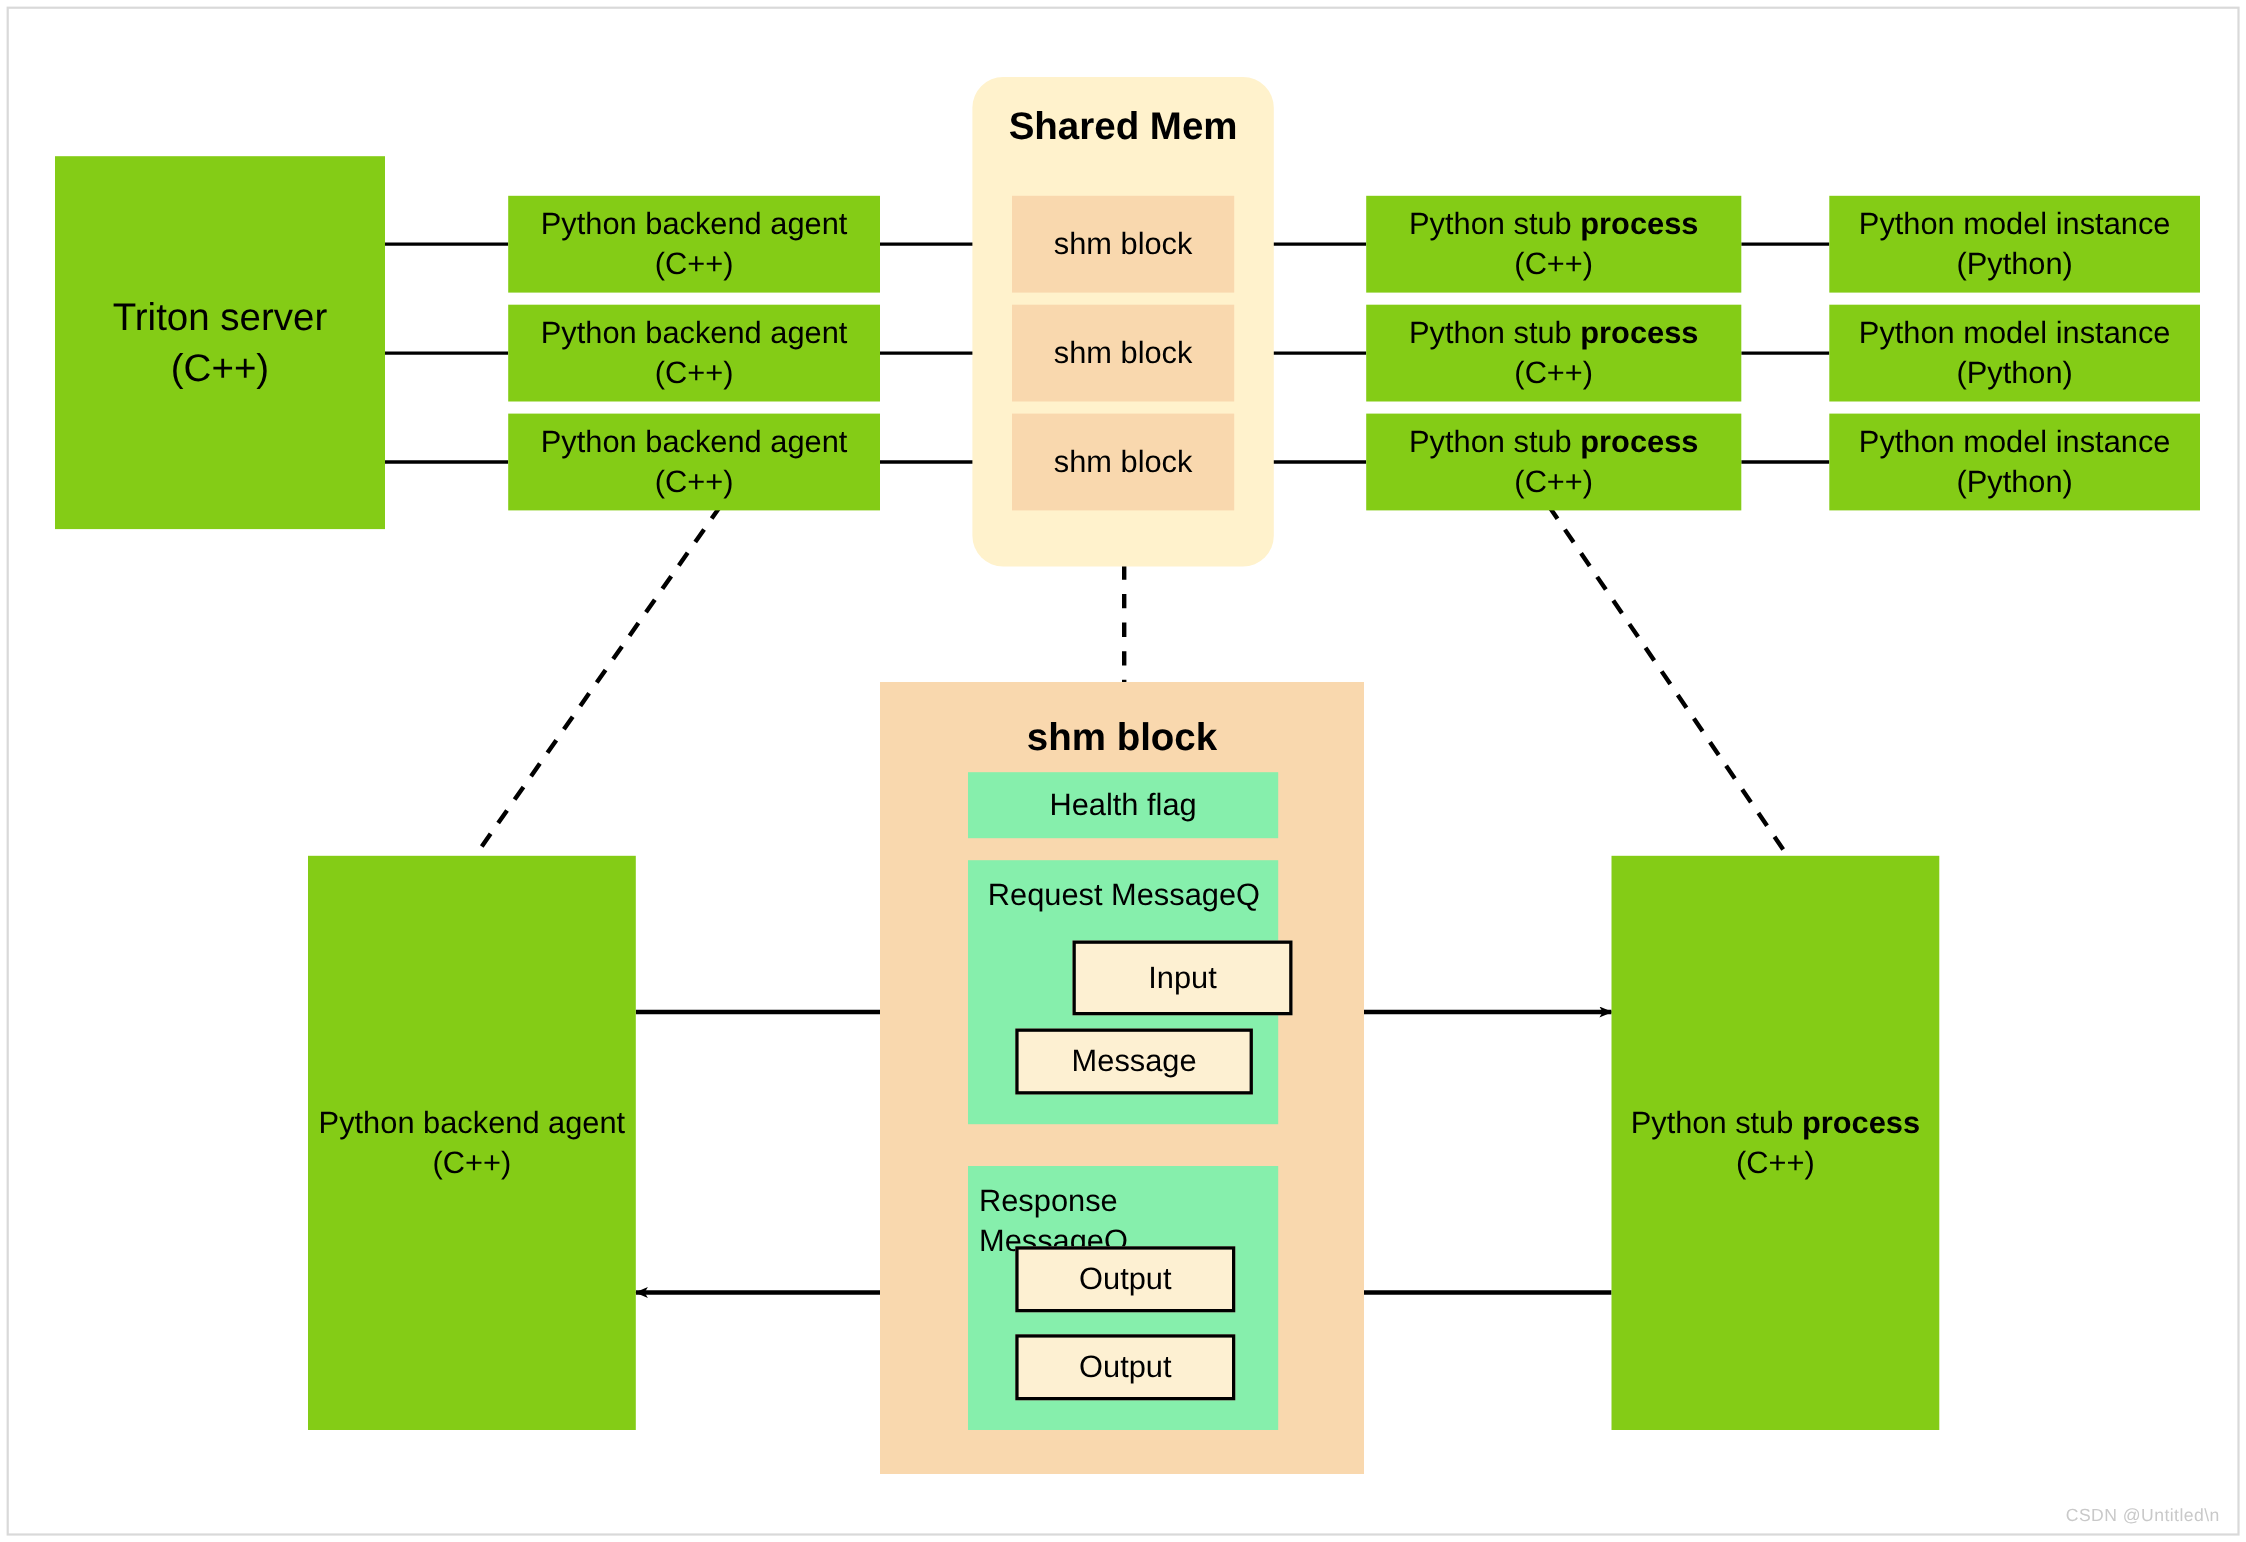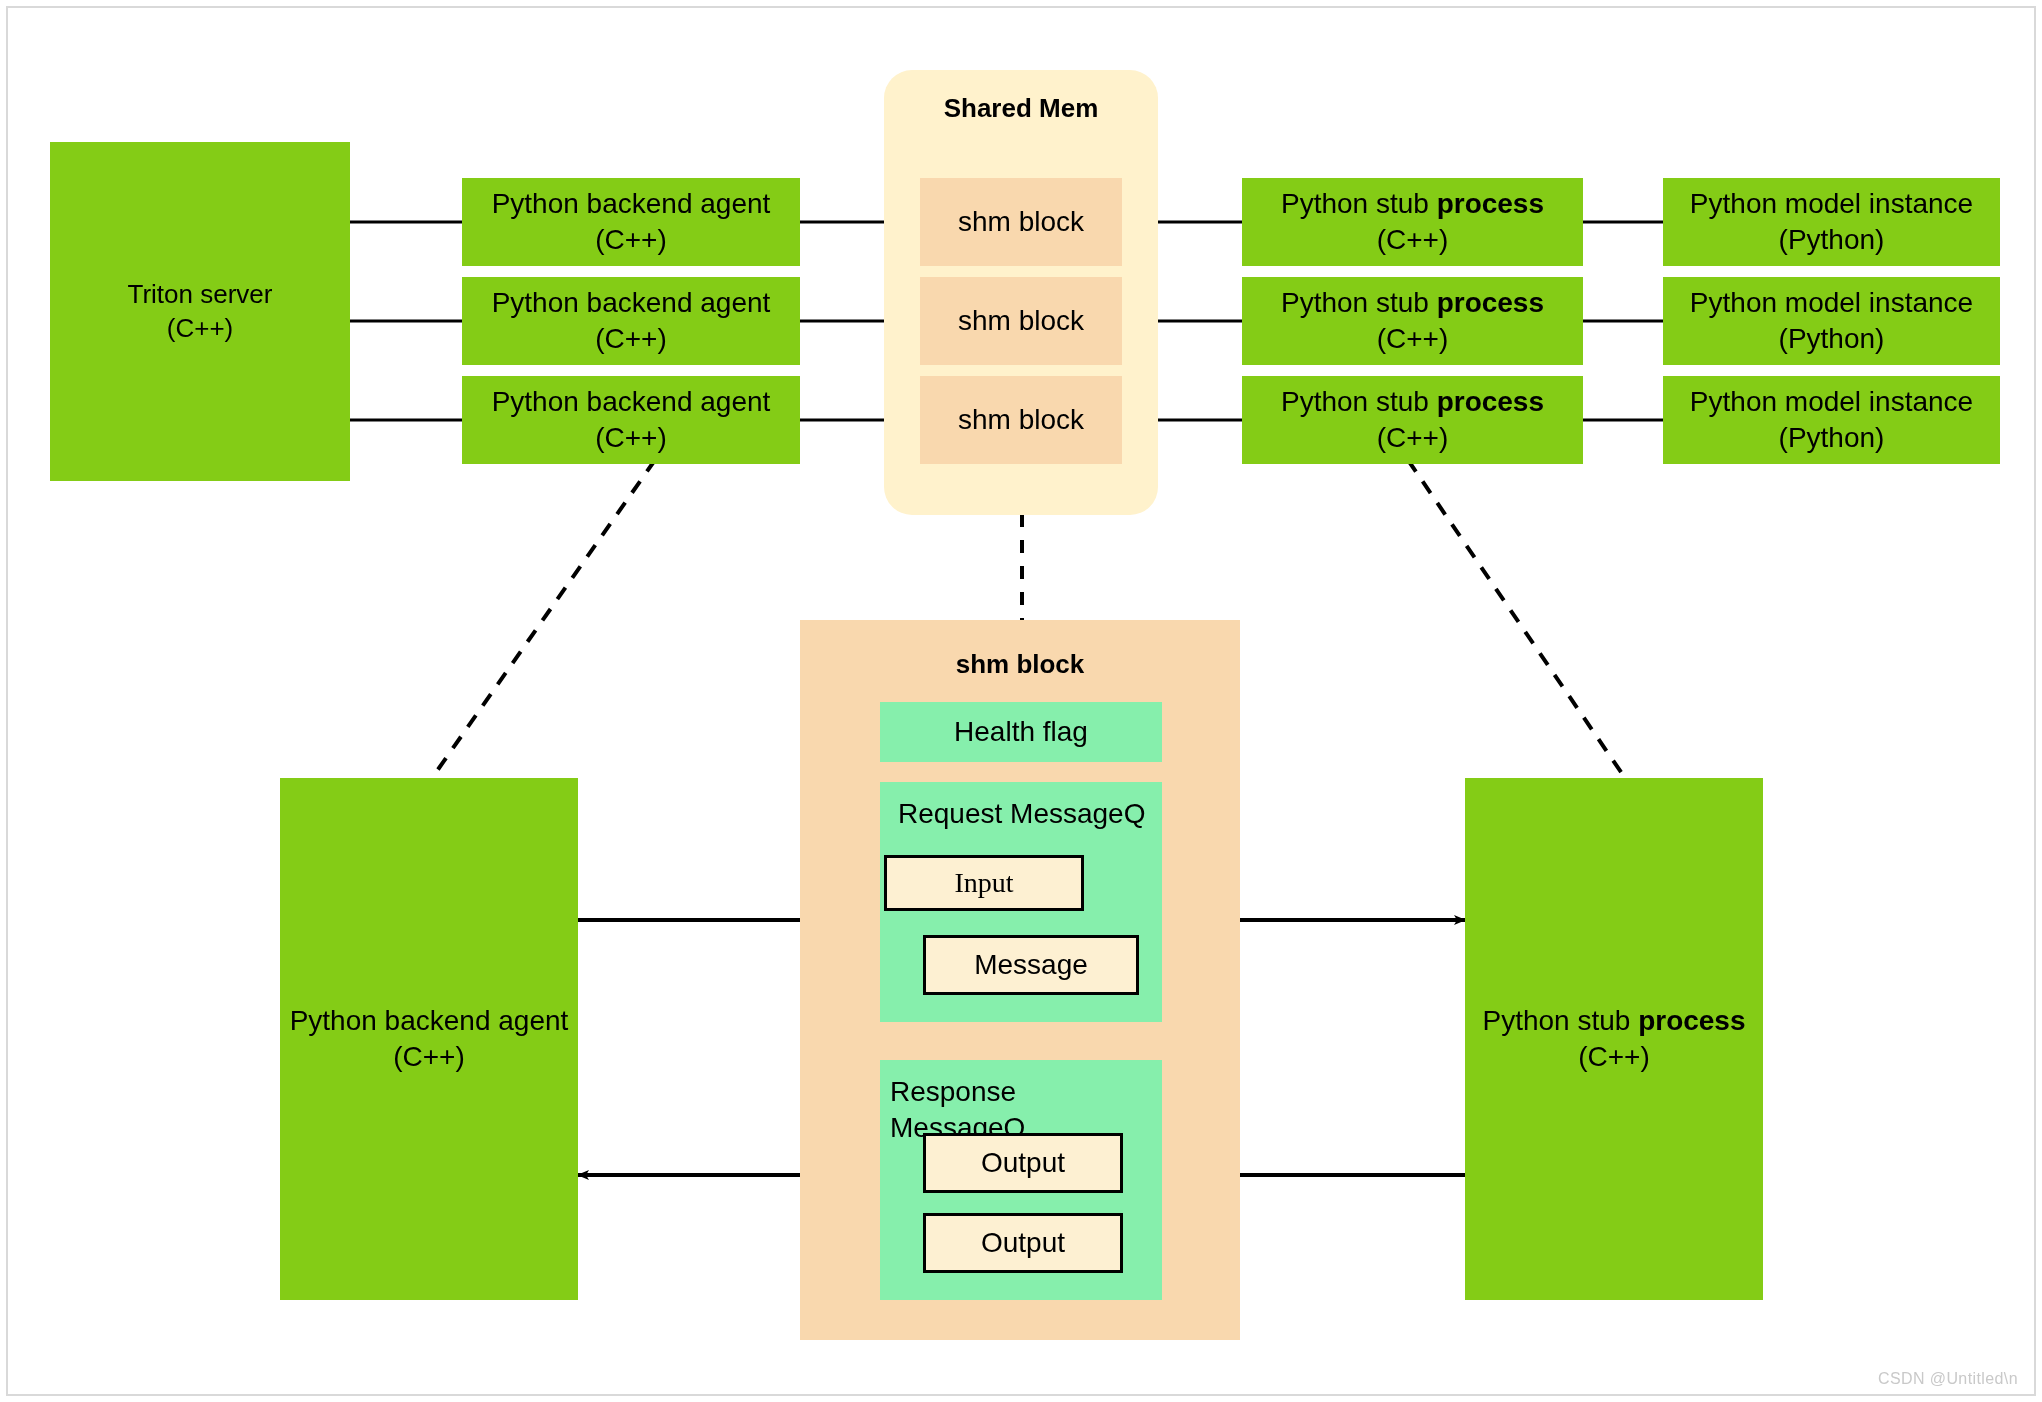--- a/index.html
+++ b/index.html
@@ -65,21 +65,21 @@
   .cream-sub {
     background: #86efac;
   }
   .outlined {
     background: #fdf0d2;
     border: 3px solid #000000;
   }
   .title-bold {
     font-weight: bold;
   }
-  .fs-big { font-size: 26px; }
+  .fs-big { font-size: 35px; }
   .fs-mid { font-size: 28px; }
   .panel-title {
     position: absolute;
     left: 0;
     right: 0;
     text-align: center;
     font-weight: bold;
     color: #000000;
   }
   .label-line { display: block; }
@@ -229,21 +229,21 @@
     <div class="panel-title fs-big" style="top:28px;">shm block</div>
   </div>
 
   <div class="box cream-sub fs-mid" style="left:880px; top:702px; width:282px; height:60px;">
     <span>Health flag</span>
   </div>
 
   <div class="box cream-sub" style="left:880px; top:782px; width:282px; height:240px;">
     <div class="stack-title fs-mid" style="top:14px; padding-left:18px;">Request MessageQ</div>
   </div>
-  <div class="box outlined fs-mid" style="left:884px; top:855px; width:200px; height:56px;font-family:Liberation Serif, serif;">
+  <div class="box outlined fs-mid" style="left:975px; top:855px; width:200px; height:68px;">
     <span>Input</span>
   </div>
   <div class="box outlined fs-mid" style="left:923px; top:935px; width:216px; height:60px;">
     <span>Message</span>
   </div>
 
   <div class="box cream-sub" style="left:880px; top:1060px; width:282px; height:240px;">
     <div class="stack-title fs-mid" style="top:14px; padding-left:10px;">Response MessageQ</div>
   </div>
   <div class="box outlined fs-mid" style="left:923px; top:1133px; width:200px; height:60px;">

